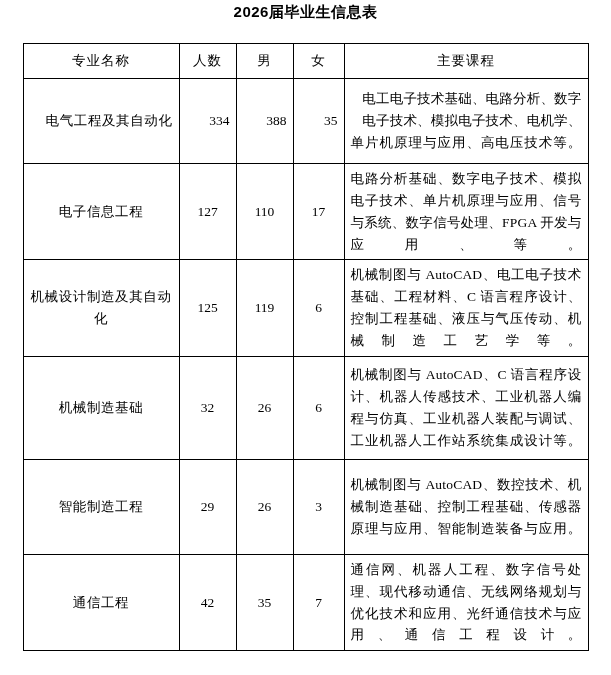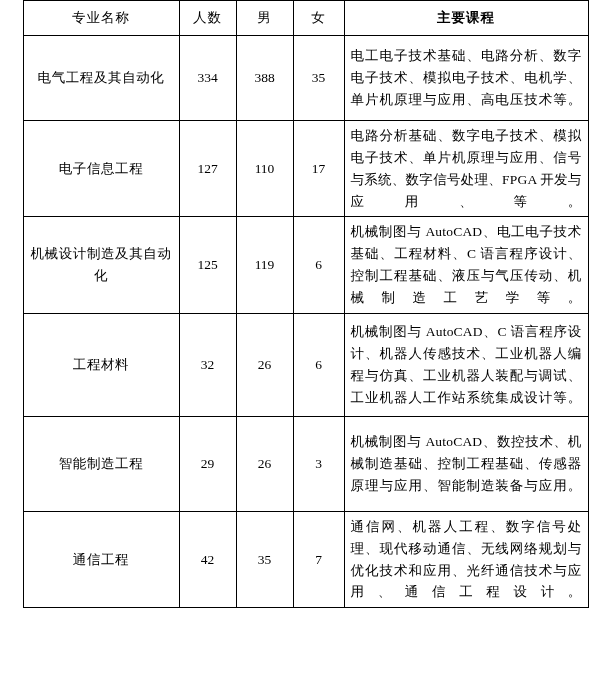--- a/index.html
+++ b/index.html
@@ -25,21 +25,21 @@
     font-size: 15px;
     font-weight: bold;
     font-family: "Liberation Sans", "DejaVu Sans", sans-serif;
     padding: 3px 0 5px 0;
     letter-spacing: 0.5px;
   }
   table.grad-table {
     border-collapse: collapse;
     table-layout: fixed;
     width: 566px;
-    margin: 0 auto;
+    margin: 16px auto;
     border: 1px solid #000;
   }
   table.grad-table th,
   table.grad-table td {
     border: 1px solid #000;
     padding: 4px 6px;
     font-size: 13.5px;
     line-height: 1.62;
     vertical-align: middle;
   }
@@ -48,49 +48,50 @@
     font-weight: normal;
     font-size: 14.5px;
     letter-spacing: 1px;
     padding: 5px 4px;
     height: 26px;
   }
   th.col-major { width: 143px; }
   th.col-count { width: 44px; }
   th.col-male  { width: 44px; }
   th.col-female{ width: 38px; }
-  th.col-courses { width: auto; font-weight: bold; }
+  th.col-courses { width: auto; }
 
   td.major {
     text-align: center;
     letter-spacing: 0.6px;
   }
   td.num {
     text-align: center;
     font-family: "Liberation Serif", "DejaVu Serif", serif;
     font-size: 14px;
   }
   td.courses {
     text-align: justify;
     text-align-last: justify;
     letter-spacing: 0.2px;
     padding: 5px 8px 5px 8px;
   }
-  tr.r1 td { height: 76px; }
+  tr.r1 td { height: 76px; text-align: right; }
   tr.r2 td { height: 86px; }
   tr.r3 td { height: 86px; }
   tr.r4 td { height: 94px; }
   tr.r5 td { height: 86px; }
   tr.r6 td { height: 86px; }
 </style>
 </head>
 <body>
 
 <div class="page">
 
+  <div class="doc-title">2026届毕业生信息表</div>
 
   <table class="grad-table">
     <thead>
       <tr>
         <th class="col-major">专业名称</th>
         <th class="col-count">人数</th>
         <th class="col-male">男</th>
         <th class="col-female">女</th>
         <th class="col-courses">主要课程</th>
       </tr>
@@ -111,21 +112,21 @@
         <td class="courses">电路分析基础、数字电子技术、模拟电子技术、单片机原理与应用、信号与系统、数字信号处理、FPGA 开发与应用、等。</td>
       </tr>
       <tr class="r3">
         <td class="major">机械设计制造及其自动化</td>
         <td class="num">125</td>
         <td class="num">119</td>
         <td class="num">6</td>
         <td class="courses">机械制图与 AutoCAD、电工电子技术基础、工程材料、C 语言程序设计、控制工程基础、液压与气压传动、机械制造工艺学等。</td>
       </tr>
       <tr class="r4">
-        <td class="major">工程材料</td>
+        <td class="major">机械制造基础</td>
         <td class="num">32</td>
         <td class="num">26</td>
         <td class="num">6</td>
         <td class="courses">机械制图与 AutoCAD、C 语言程序设计、机器人传感技术、工业机器人编程与仿真、工业机器人装配与调试、工业机器人工作站系统集成设计等。</td>
       </tr>
       <tr class="r5">
         <td class="major">智能制造工程</td>
         <td class="num">29</td>
         <td class="num">26</td>
         <td class="num">3</td>

